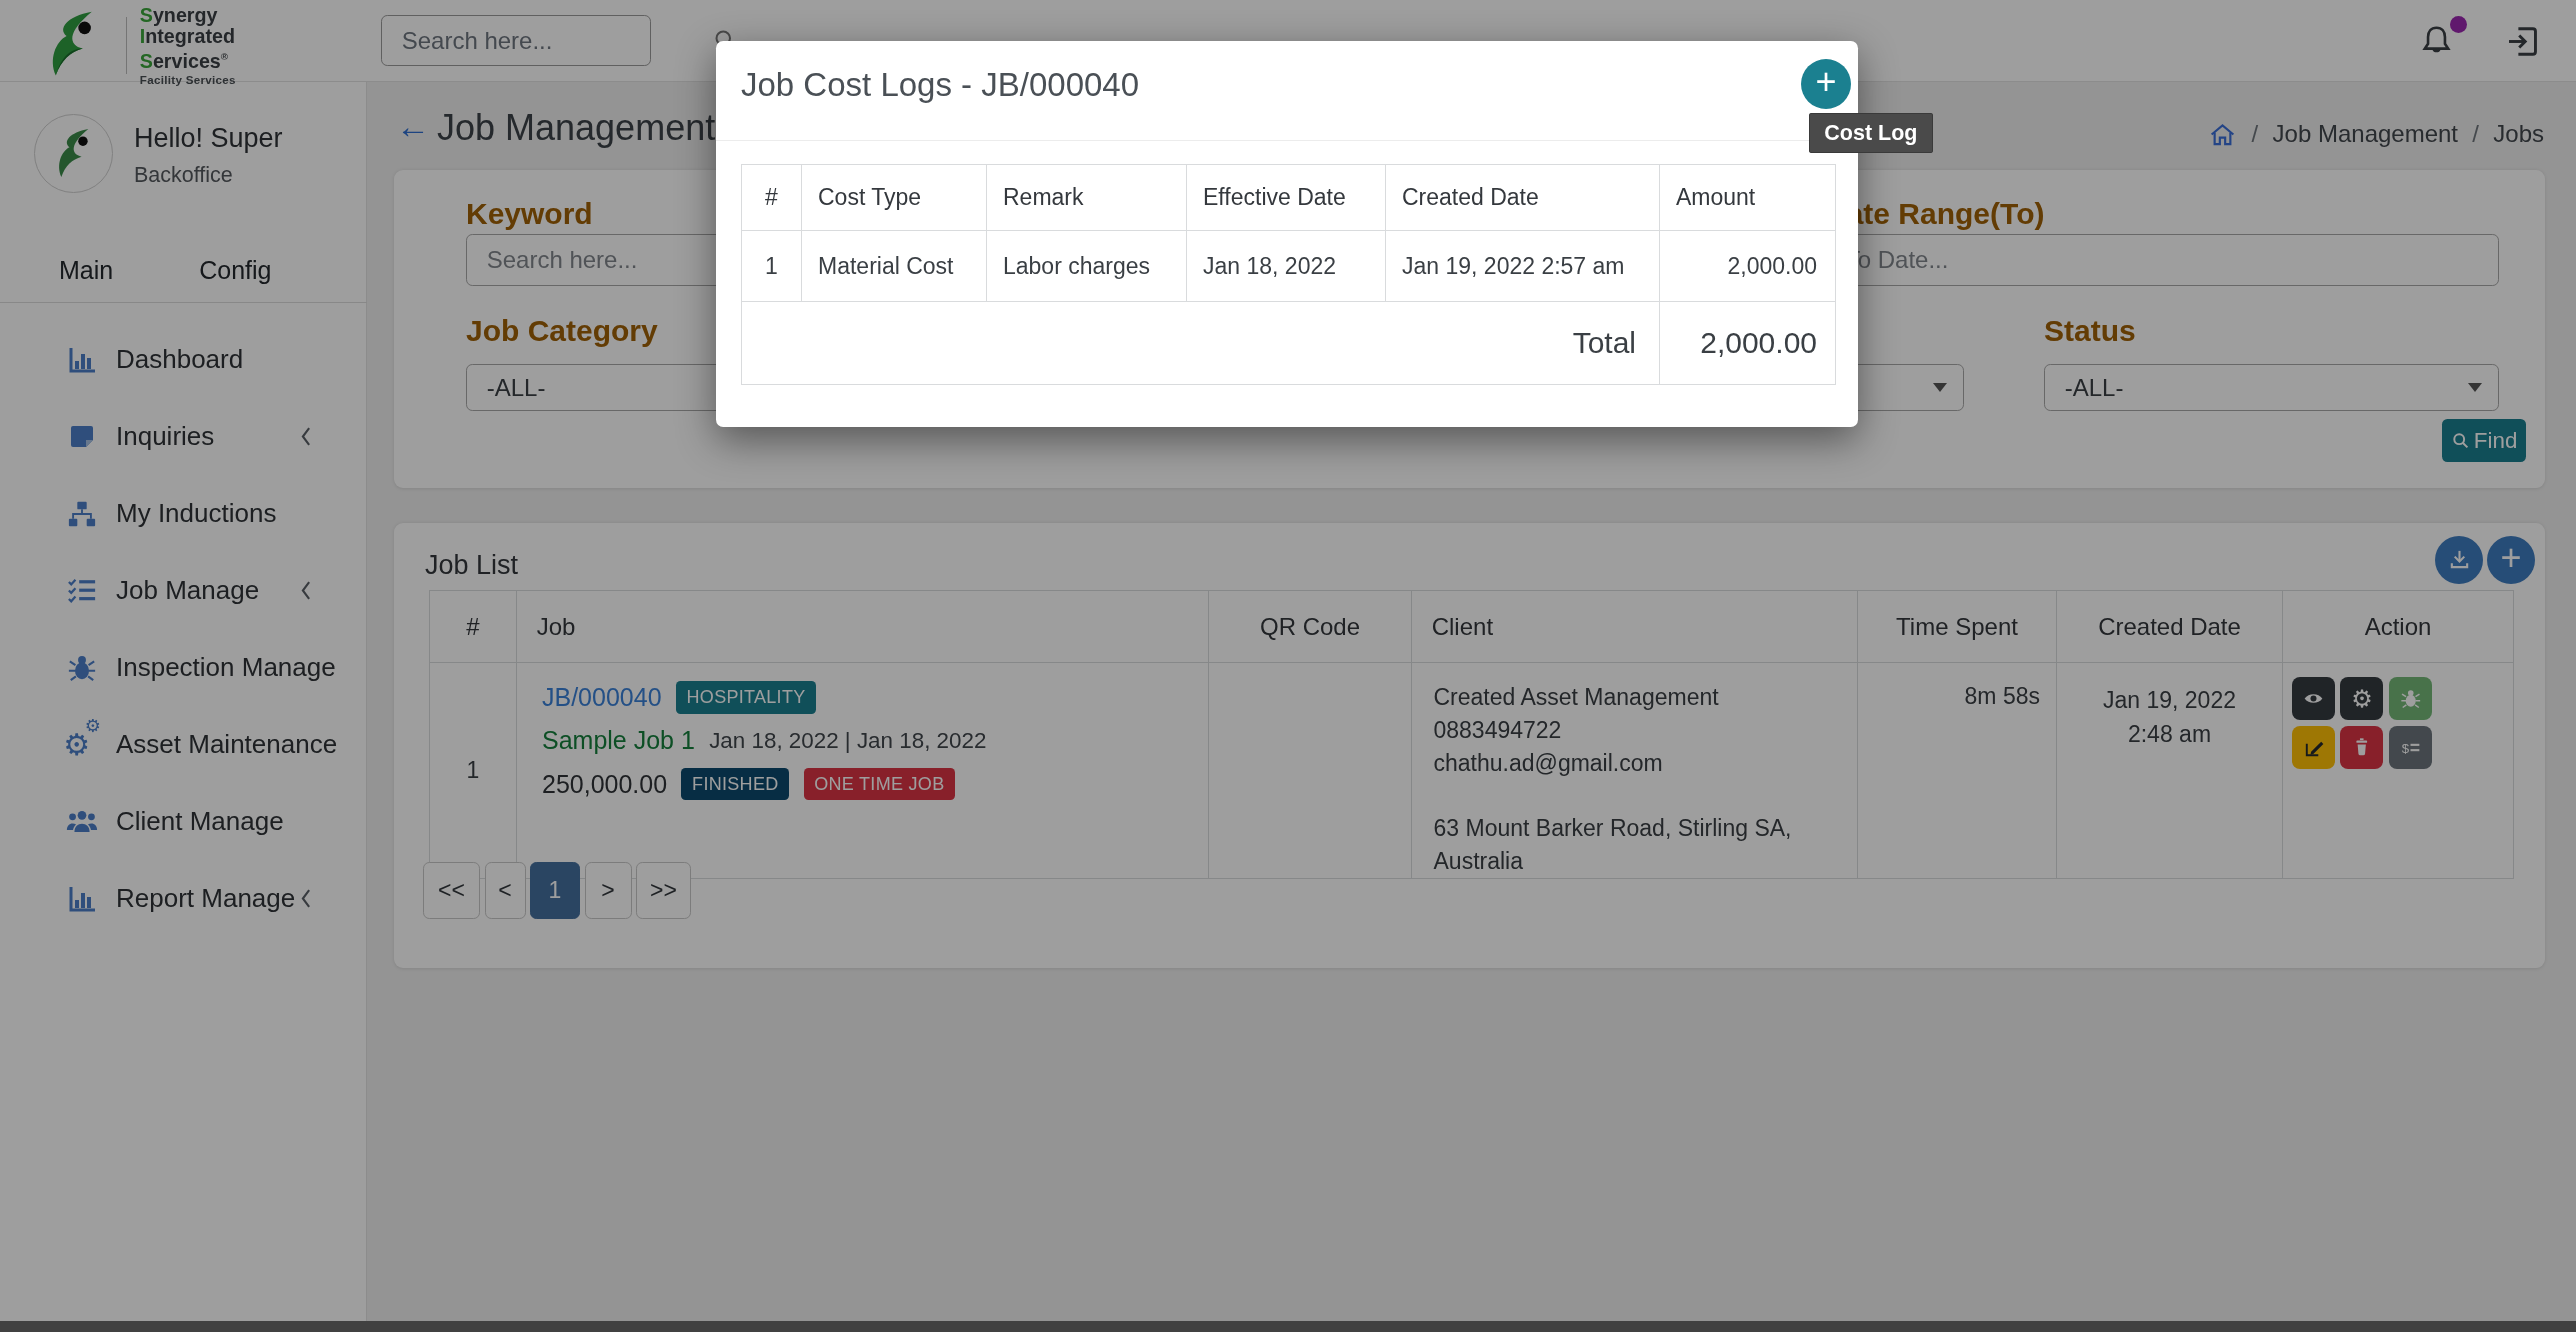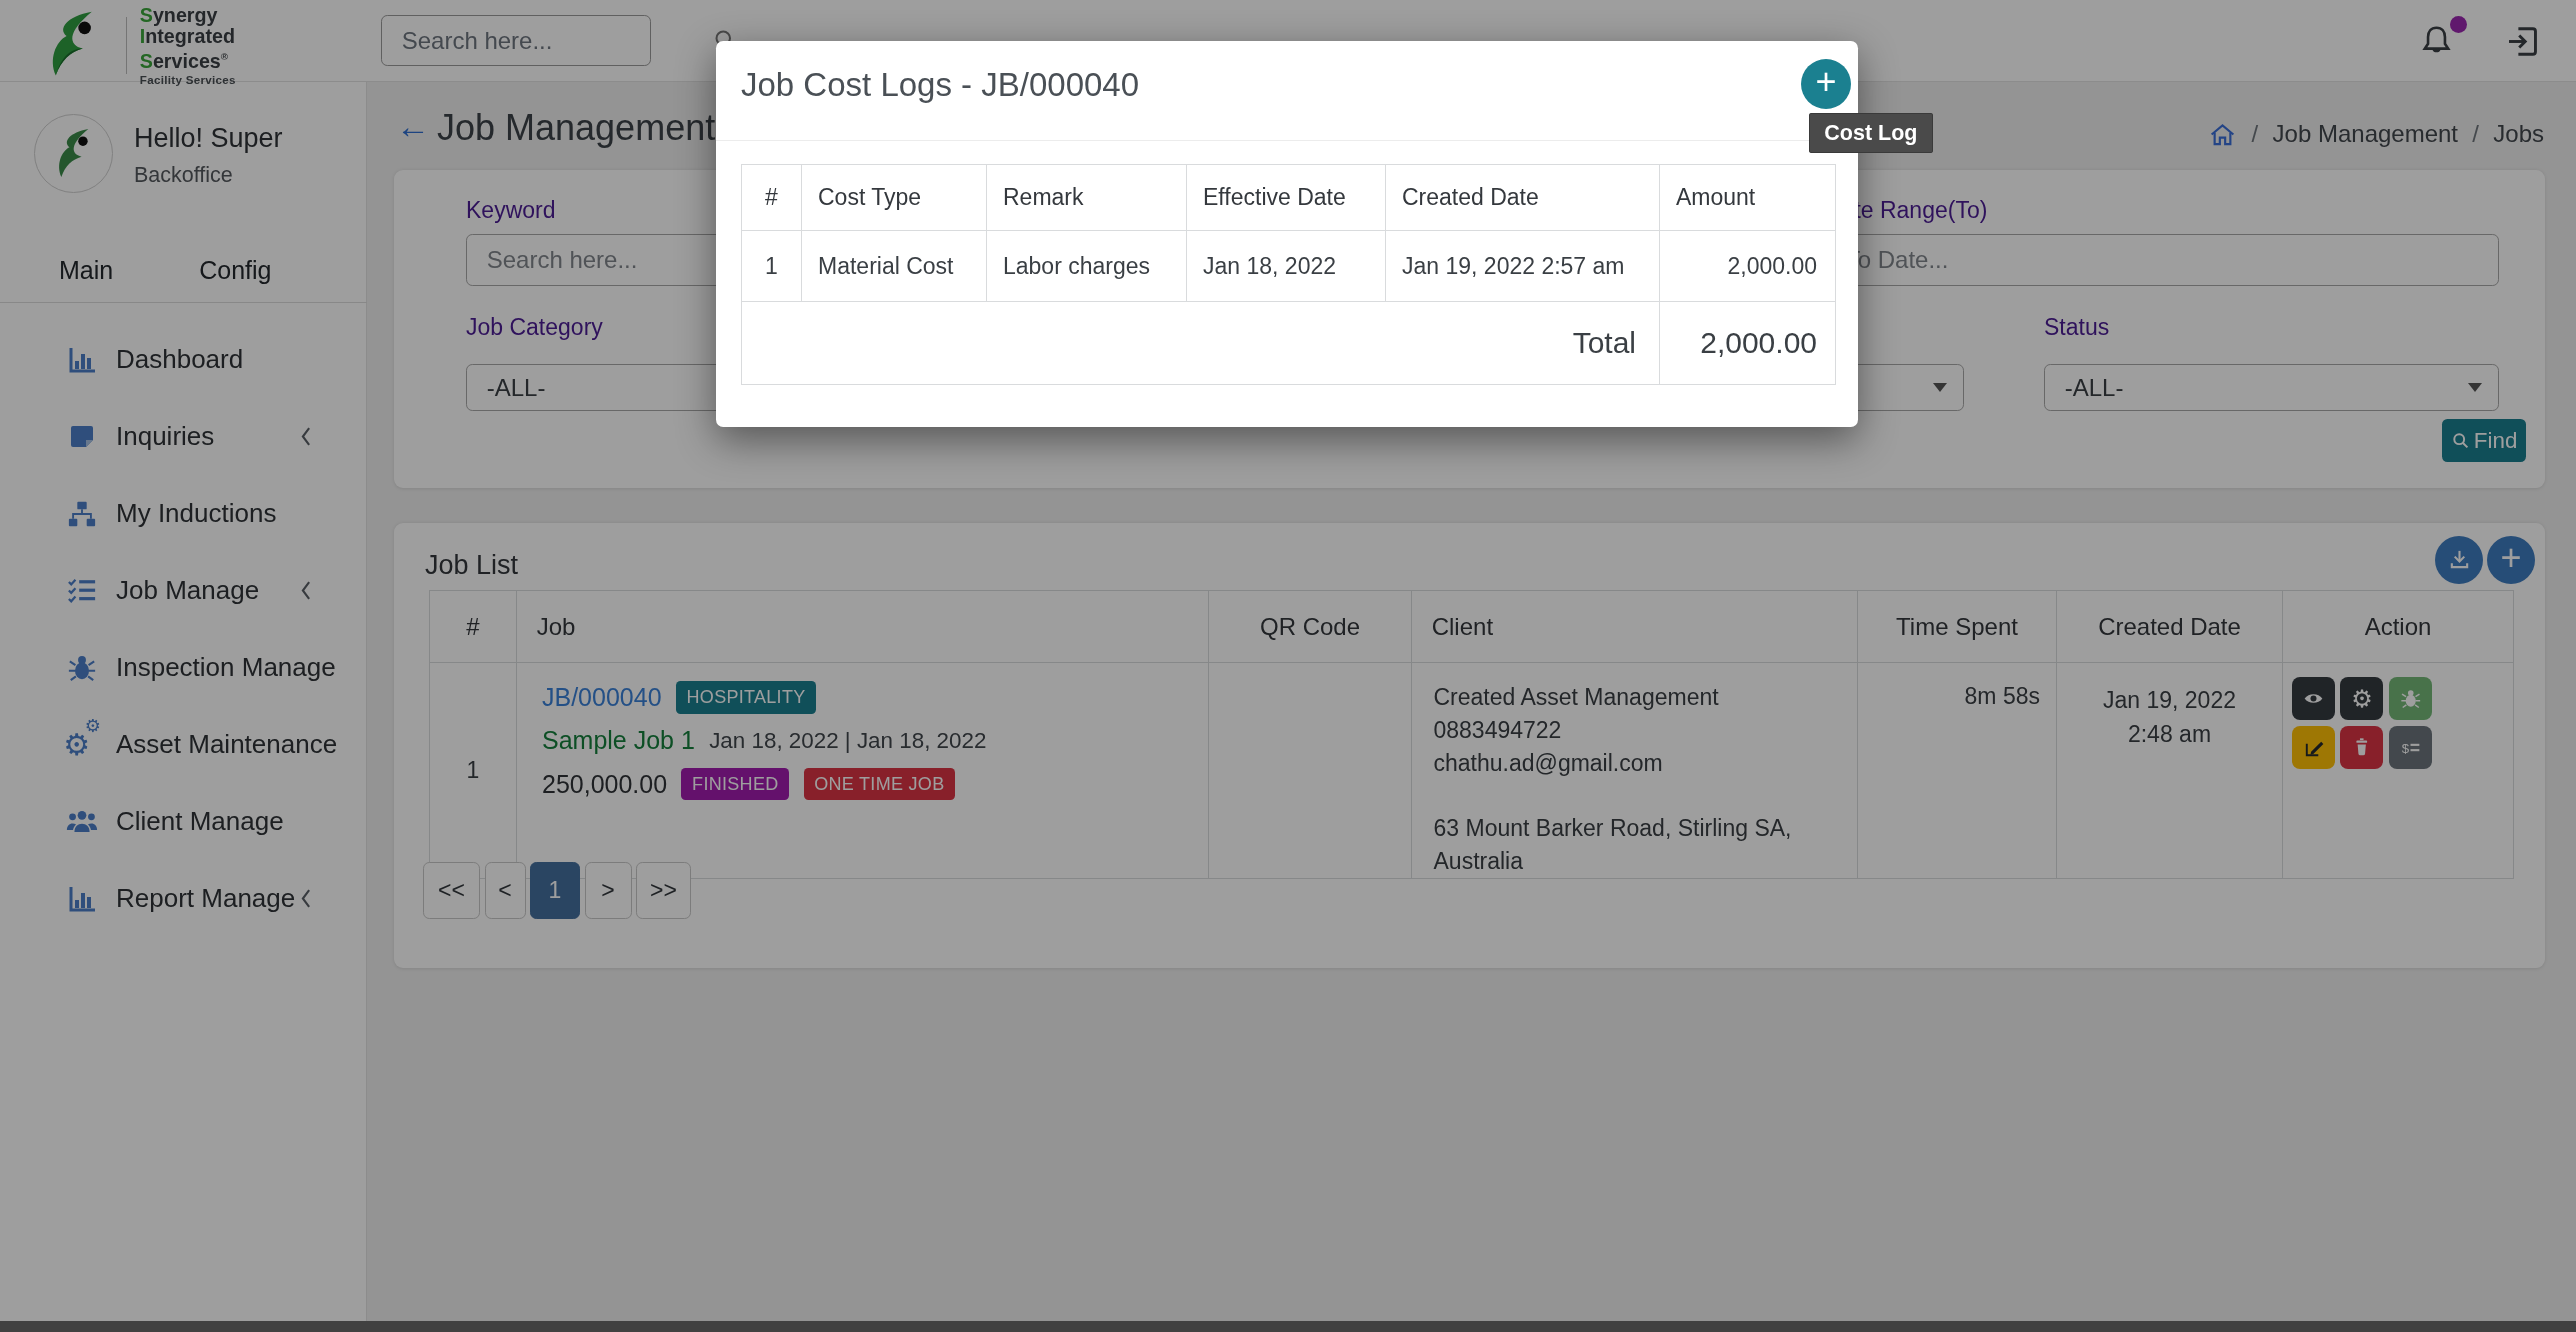--- a/index.html
+++ b/index.html
@@ -44,21 +44,21 @@
   .back-arrow { position:absolute; left:396px; top:109px; font-size:34px; color:#2f6fd1; line-height:1; }
   .page-title { position:absolute; left:437px; top:107px; font-size:36px; color:#3d4349; }
   .breadcrumb { position:absolute; right:32px; top:120px; display:flex; align-items:center; gap:14.3px; font-size:24px; color:#42474d; }
   .breadcrumb .sep { color:#70767d; }
 
   
   .card { position:absolute; background:#fff; border-radius:9px; box-shadow:0 0.9px 3.6px rgba(0,0,0,.10); }
   #filter-card { left:394px; top:170px; width:2151px; height:318px; }
   #joblist-card { left:394px; top:523px; width:2151px; height:445px; }
 
-  .f-label { position:absolute; font-size:23px; font-weight:normal; color:#4c1d95; }
+  .f-label { position:absolute; font-size:30px; font-weight:bold; color:#a16207; }
   .f-input { position:absolute; height:52px; border:1.8px solid #a9a9a9; border-radius:6.3px; background:#fff; font-size:24px; color:#444; padding-left:19.7px; outline:none; font-family:inherit; }
   .f-input::placeholder { color:#82878d; }
   .f-select { position:absolute; height:47px; border:1.8px solid #a9a9a9; border-radius:6.3px; background:#fff; display:flex; align-items:center; font-size:24px; color:#3a3f44; padding:0 16px 0 19.7px; cursor:pointer; }
   .caret { margin-left:auto; width:0; height:0; border-left:7.2px solid transparent; border-right:7.2px solid transparent; border-top:9px solid #555; }
   #find-btn { position:absolute; left:2048px; top:249px; width:84px; height:43px; background:#1B8090; border:none; border-radius:5.4px; color:#fff; font-size:22.4px; display:flex; align-items:center; justify-content:center; gap:3.6px; cursor:pointer; font-family:inherit; }
 
   
   .jl-title { position:absolute; left:31px; top:27px; font-size:27px; color:#34383d; }
   .round-btn { position:absolute; width:48px; height:48px; border-radius:50%; background:#3E7CC0; border:none; color:#fff; display:flex; align-items:center; justify-content:center; cursor:pointer; }
   .round-btn.plus-glyph { font-size:36px; line-height:1; padding-bottom:3.6px; font-family:inherit; }
@@ -71,21 +71,21 @@
   #job-table td { height:192px; vertical-align:top; font-size:23px; color:#3a3f44; }
   #job-table td.mid { vertical-align:middle; }
   .job-cell { padding:18px 0 0 25px; }
   .job-line { display:flex; align-items:center; gap:14.3px; margin-bottom:12.5px; }
   .job-link { color:#3B82D9; font-size:25px; cursor:pointer; }
   .job-title-txt { font-size:25px; color:#15803d; }
   .job-dates { font-size:22.4px; color:#42474d; }
   .job-amount { font-size:25px; color:#2f3337; }
   .badge { display:inline-block; color:#fff; font-size:18px; font-weight:normal; border-radius:4.5px; padding:6.3px 10.7px 5.4px; letter-spacing:0.3px; }
   .badge.teal { background:#1B8090; }
-  .badge.green { background:#a21caf; }
+  .badge.green { background:#0c4a6e; }
   .badge.red { background:#DC3545; }
   .client-cell { padding:18px 0 0 21.5px; line-height:33px; }
   .client-gap { height:32px; }
   .time-cell { padding:19.7px 16px 0 0; text-align:right; }
   .date-cell { padding:19.7px 0 0 0; text-align:center; line-height:34px; }
   .action-cell { padding:14.3px 0 0 9px; }
   .action-grid { display:grid; grid-template-columns:repeat(3,43px); grid-auto-rows:43px; gap:5.4px; }
   .act { border:none; border-radius:8px; display:flex; align-items:center; justify-content:center; cursor:pointer; color:#fff; }
   .act.dark { background:#343A40; } .act.greenb { background:#74B978; }
   .act.yellow { background:#FFC107; } .act.redb { background:#DC3545; }

